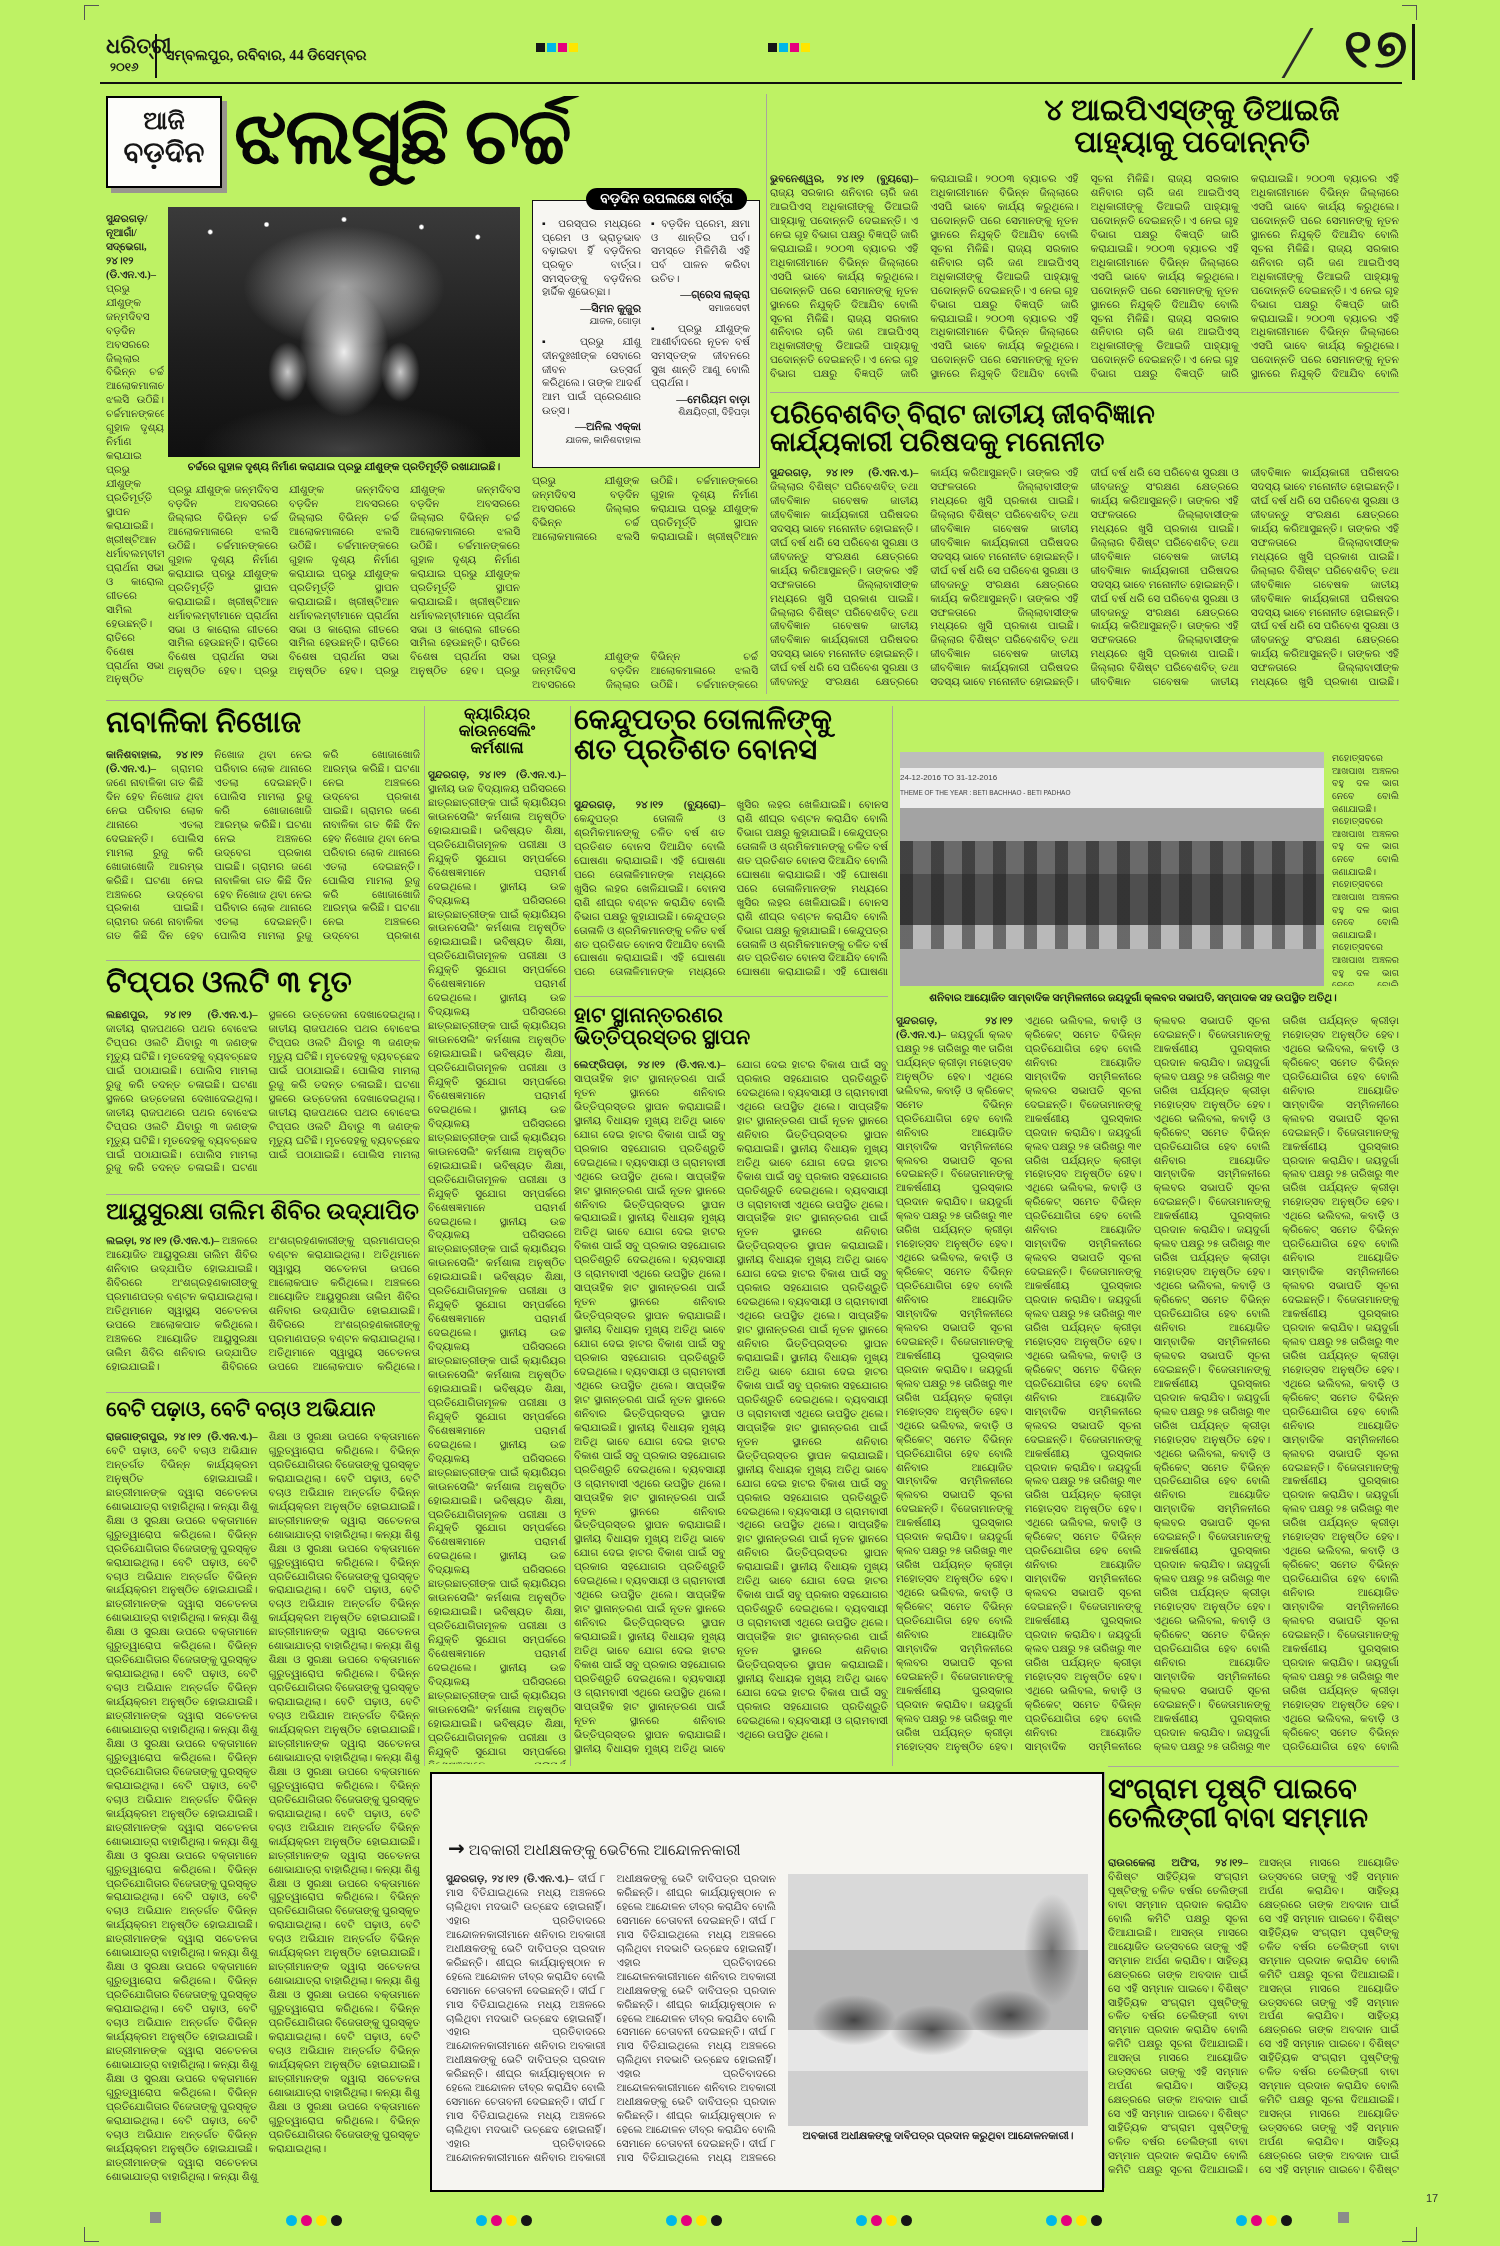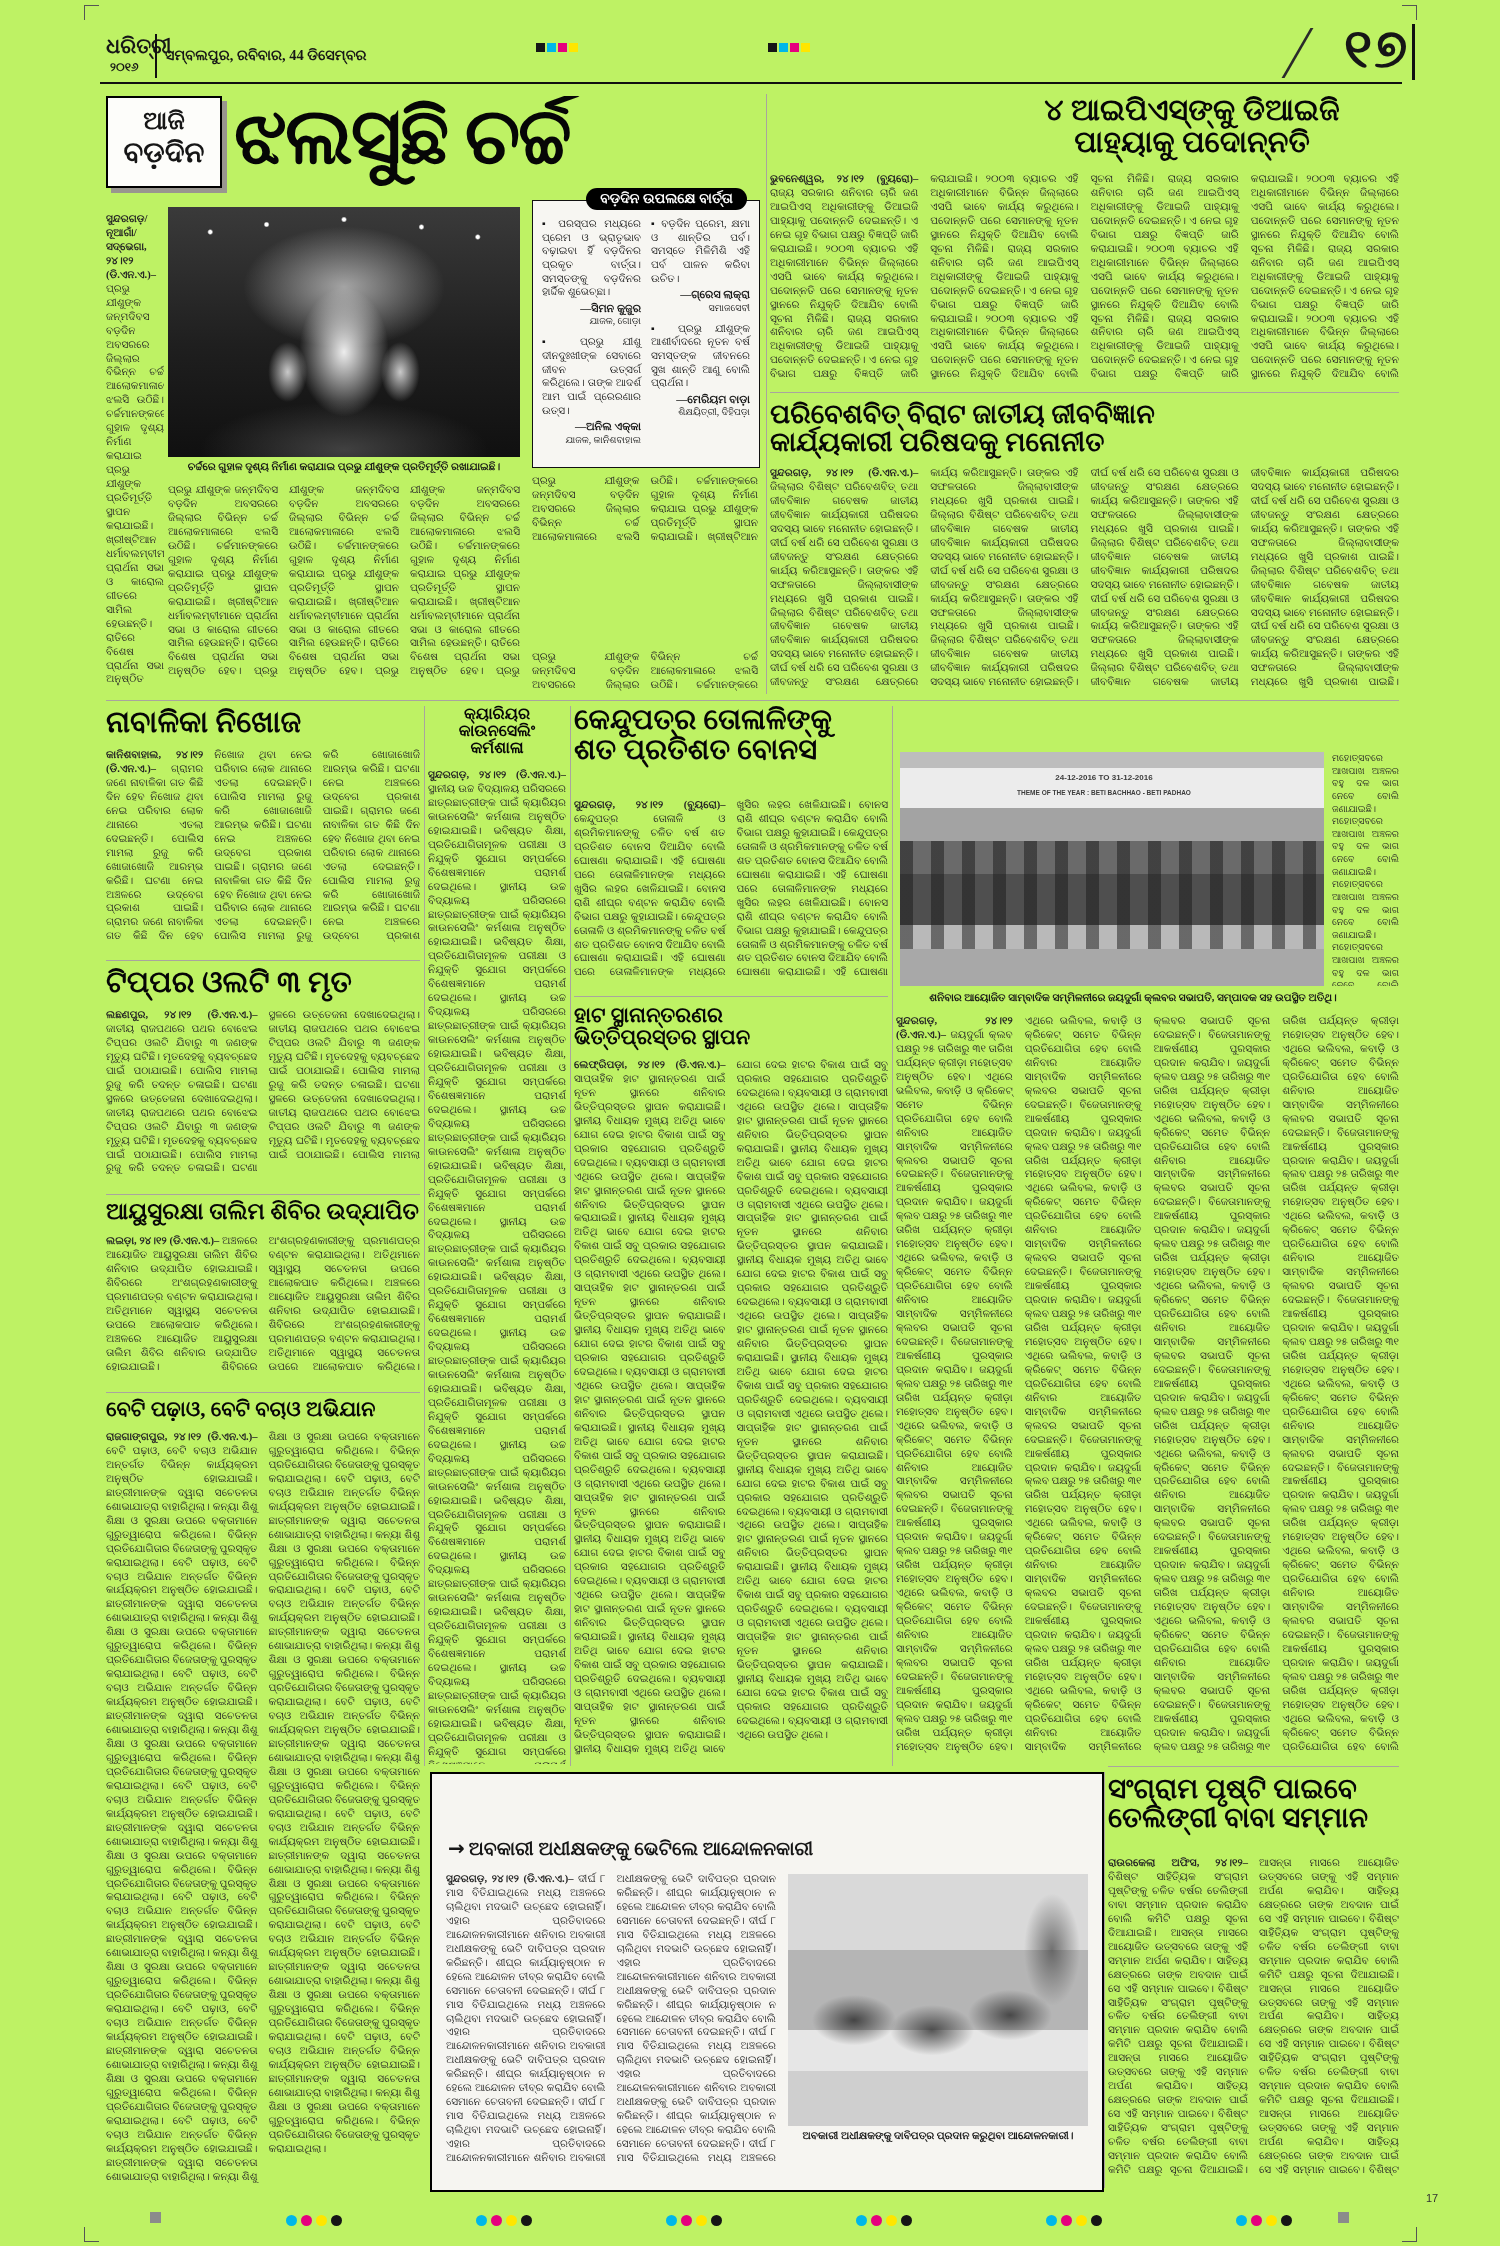--- a/index.html
+++ b/index.html
@@ -42,21 +42,21 @@
     radial-gradient(ellipse 64px 92px at 50% 58%, rgba(255,255,255,.92), rgba(255,255,255,0) 70%),
     radial-gradient(ellipse 140px 84px at 50% 32%, rgba(216,216,216,.7), rgba(0,0,0,0) 72%),
     radial-gradient(ellipse 26px 40px at 34% 66%, rgba(232,232,232,.85), rgba(0,0,0,0) 75%),
     radial-gradient(ellipse 26px 40px at 66% 66%, rgba(232,232,232,.85), rgba(0,0,0,0) 75%),
     radial-gradient(ellipse 180px 60px at 50% 97%, rgba(70,70,70,.9), rgba(0,0,0,0) 80%),
     linear-gradient(180deg,#3a3a3a,#1f1f1f 55%,#101010);}
   .ph-sports{position:relative;background:
     linear-gradient(180deg,#bdbdbd 0 7%,#ececec 7% 24%,#a3a3a3 24% 38%,#6a6a6a 38% 52%,#4f4f4f 52% 74%,#b9b9b9 74% 84%,#a8a8a8 84% 100%);}
   .ph-sports::after{content:"";position:absolute;left:0;right:0;top:38%;bottom:16%;
     background:repeating-linear-gradient(90deg, rgba(25,25,25,.5) 0 13px, rgba(25,25,25,0) 13px 31px);}
-  .bannertxt{position:absolute;left:0;right:16px;text-align:center;font-family:"Liberation Sans",sans-serif;font-weight:bold;color:#3c3c3c;z-index:2;}
+  .bannertxt{position:absolute;left:0;right:16px;text-align:left;font-family:"Liberation Sans",sans-serif;font-weight:normal;color:#3c3c3c;z-index:2;}
   .ph-meeting{background:
     radial-gradient(ellipse 60px 36px at 22% 58%, rgba(40,40,40,.8), rgba(0,0,0,0) 70%),
     radial-gradient(ellipse 60px 36px at 48% 62%, rgba(50,50,50,.8), rgba(0,0,0,0) 70%),
     radial-gradient(ellipse 60px 36px at 74% 56%, rgba(45,45,45,.8), rgba(0,0,0,0) 70%),
     radial-gradient(ellipse 40px 80px at 88% 30%, rgba(70,70,70,.7), rgba(0,0,0,0) 70%),
     linear-gradient(180deg,#d9d9d9 0 30%,#b5b5b5 30% 62%,#e6e6e6 62% 78%,#cfcfcf 78% 100%);}
   
   .msgbox{border:1.5px solid #111;background:#f7f6f2;}
   .pill{position:absolute;top:-13px;right:12px;background:#000;color:#fff;font-size:14px;font-weight:bold;
         padding:3px 14px;border-radius:13px;white-space:nowrap;}
@@ -69,21 +69,21 @@
   
   .ports{display:flex;gap:6px;}
   .port{width:51px;}
   .pimg{height:66px;background:
     radial-gradient(circle 11px at 50% 30%, #dcdcdc 0 9px, rgba(0,0,0,0) 13px),
     radial-gradient(ellipse 22px 14px at 50% 72%, rgba(230,230,230,.75), rgba(0,0,0,0) 75%),
     linear-gradient(180deg,#b3b3b3,#6e6e6e);}
   .pname{font-size:9px;font-weight:bold;text-align:center;margin-top:2px;white-space:nowrap;overflow:hidden;}
   
   .bigbox{border:2px solid #000;background:#f6f5f1;}
-  .subhead{font-size:19px;font-weight:bold;}
+  .subhead{font-size:15px;font-weight:normal;}
   .arrow{font-family:"DejaVu Sans",sans-serif;font-weight:bold;font-size:20px;}
   
   .dot{width:11px;height:11px;border-radius:50%;display:inline-block;margin-right:4px;}
   .dc{background:#00b7e8}.dm{background:#e6007e}.dy{background:#ffe600}.dk{background:#161616}
   .rsq{width:11px;height:11px;background:#8b8b8b;}
   .crop{width:14px;height:14px;border:0 solid #555;}
   .footpg{font-family:"Liberation Sans",sans-serif;font-size:11px;color:#333;}
 </style>
 </head>
 <body>

